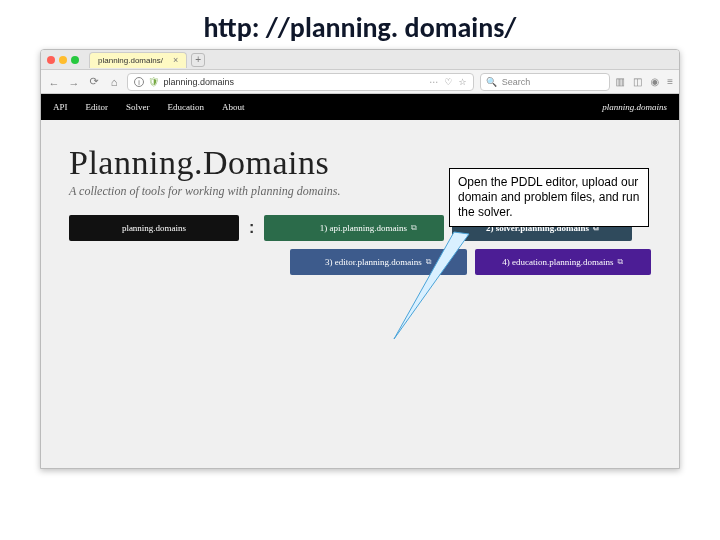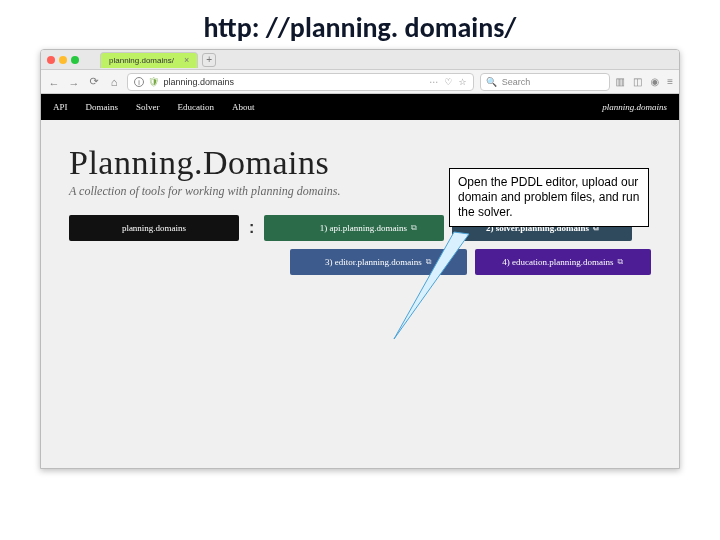--- a/index.html
+++ b/index.html
@@ -40,22 +40,22 @@
     display: flex;
     gap: 4px;
   }
   .dot { width: 8px; height: 8px; border-radius: 50%; }
   .dot.red { background: #ff5f56; }
   .dot.yel { background: #ffbd2e; }
   .dot.grn { background: #27c93f; }
   .tab {
     display: flex;
     align-items: center;
-    margin-left: 21px;
-    background: #bef264;
+    margin-left: 10px;
+    background: #fef9c3;
     border: 1px solid #ccc;
     border-bottom: none;
     border-radius: 4px 4px 0 0;
     padding: 1px 8px;
     font-size: 8px;
     color: #333;
     height: 16px;
   }
   .tab .x { margin-left: 10px; color: #777; font-size: 9px; }
   .tab-plus {
@@ -246,21 +246,21 @@
       <span>▥</span>
       <span>◫</span>
       <span>◉</span>
       <span>≡</span>
     </div>
   </div>
 
   <div class="navbar">
     <div class="nav-links">
       <span class="nav-link">API</span>
-      <span class="nav-link">Domains</span>
+      <span class="nav-link">Editor</span>
       <span class="nav-link">Solver</span>
       <span class="nav-link">Education</span>
       <span class="nav-link">About</span>
     </div>
     <div class="nav-brand">planning.domains</div>
   </div>
 
   <div class="content">
     <div class="page-heading">Planning.Domains</div>
     <div class="page-subtitle">A collection of tools for working with planning domains.</div>

